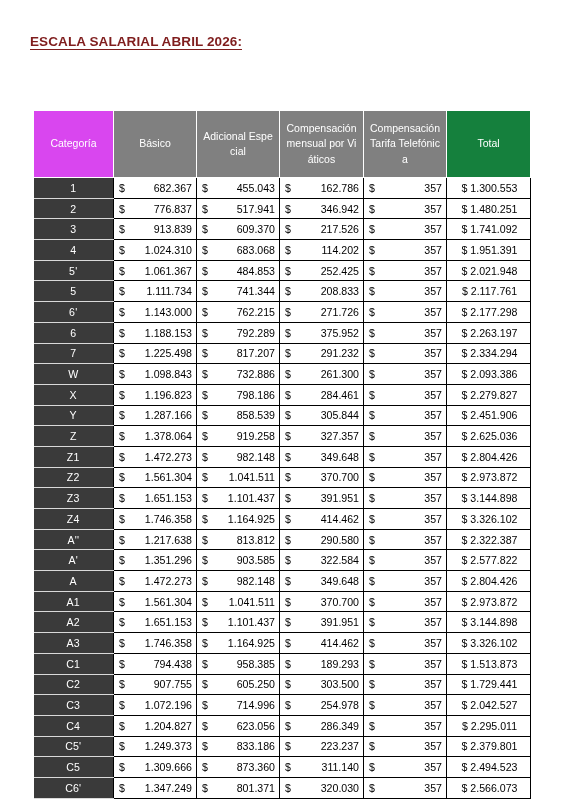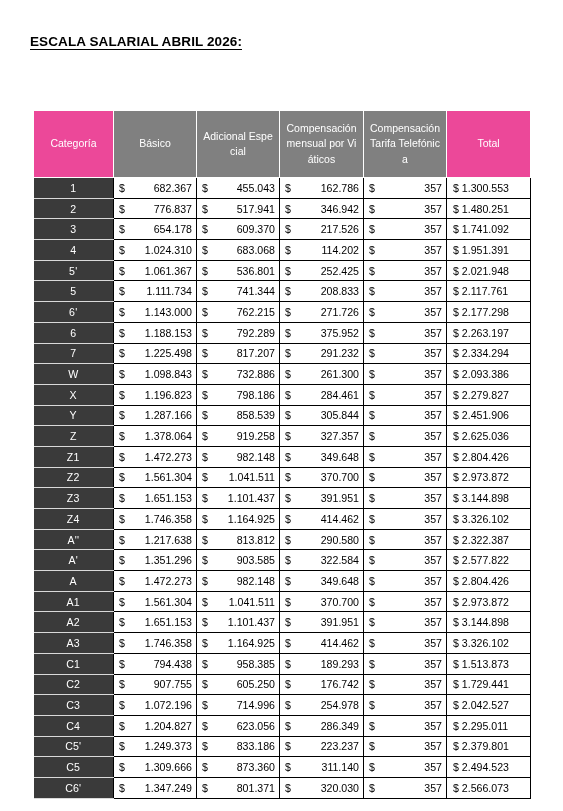--- a/index.html
+++ b/index.html
@@ -13,21 +13,21 @@
     font-family: "Liberation Sans", sans-serif;
     overflow: hidden;
     position: relative;
   }
   .doc-title {
     position: absolute;
     left: 30px;
     top: 34px;
     font-size: 13.5px;
     font-weight: bold;
-    color: #000000;
+    color: #7f1d1d;
     letter-spacing: 0.1px;
     text-decoration: underline;
     text-underline-offset: 3px;
     white-space: nowrap;
   }
   .salary-table-wrap {
     position: absolute;
     left: 33px;
     top: 110px;
     width: 497px;
@@ -51,23 +51,23 @@
     color: #ffffff;
     font-size: 10.5px;
     font-weight: normal;
     line-height: 1.45;
     text-align: center;
     vertical-align: middle;
     border: 1px solid #ffffff;
     word-break: break-all;
     overflow-wrap: break-word;
   }
-  thead th.h-dark  { background: #ec4899; }
+  thead th.h-dark  { background: #d946ef; }
   thead th.h-mid   { background: #808080; }
-  thead th.h-tot   { background: #ec4899; }
+  thead th.h-tot   { background: #15803d; }
 
   tbody td {
     height: 20.7px;
     font-size: 10.6px;
     padding: 0;
     vertical-align: middle;
     box-sizing: border-box;
   }
   td.cat-cell {
     background: #3a3a3a;
@@ -94,21 +94,21 @@
     white-space: nowrap;
   }
   .money .cur { padding-right: 2px; }
   .money .amt { text-align: right; }
 
   td.tot-cell {
     background: #ffffff;
     color: #000000;
     border: 1px solid #000000;
     padding: 0 4px 0 6px;
-    text-align: left;
+    text-align: center;
     white-space: nowrap;
   }
 </style>
 </head>
 <body>
 
 <div class="doc-title">ESCALA SALARIAL ABRIL 2026:</div>
 
 <div class="salary-table-wrap">
   <table class="salary-table">
@@ -185,21 +185,21 @@
               <span class="amt">357</span>
             </span>
           </td>
           <td class="tot-cell"><span>$ </span><span>1.480.251</span></td>
         </tr>
         <tr>
           <td class="cat-cell">3</td>
           <td class="num-cell">
             <span class="money">
               <span class="cur">$</span>
-              <span class="amt">654.178</span>
+              <span class="amt">913.839</span>
             </span>
           </td>
           <td class="num-cell">
             <span class="money">
               <span class="cur">$</span>
               <span class="amt">609.370</span>
             </span>
           </td>
           <td class="num-cell">
             <span class="money">
@@ -247,21 +247,21 @@
           <td class="cat-cell">5'</td>
           <td class="num-cell">
             <span class="money">
               <span class="cur">$</span>
               <span class="amt">1.061.367</span>
             </span>
           </td>
           <td class="num-cell">
             <span class="money">
               <span class="cur">$</span>
-              <span class="amt">536.801</span>
+              <span class="amt">484.853</span>
             </span>
           </td>
           <td class="num-cell">
             <span class="money">
               <span class="cur">$</span>
               <span class="amt">252.425</span>
             </span>
           </td>
           <td class="num-cell">
             <span class="money">
@@ -813,21 +813,21 @@
           </td>
           <td class="num-cell">
             <span class="money">
               <span class="cur">$</span>
               <span class="amt">605.250</span>
             </span>
           </td>
           <td class="num-cell">
             <span class="money">
               <span class="cur">$</span>
-              <span class="amt">176.742</span>
+              <span class="amt">303.500</span>
             </span>
           </td>
           <td class="num-cell">
             <span class="money">
               <span class="cur">$</span>
               <span class="amt">357</span>
             </span>
           </td>
           <td class="tot-cell"><span>$ </span><span>1.729.441</span></td>
         </tr>

